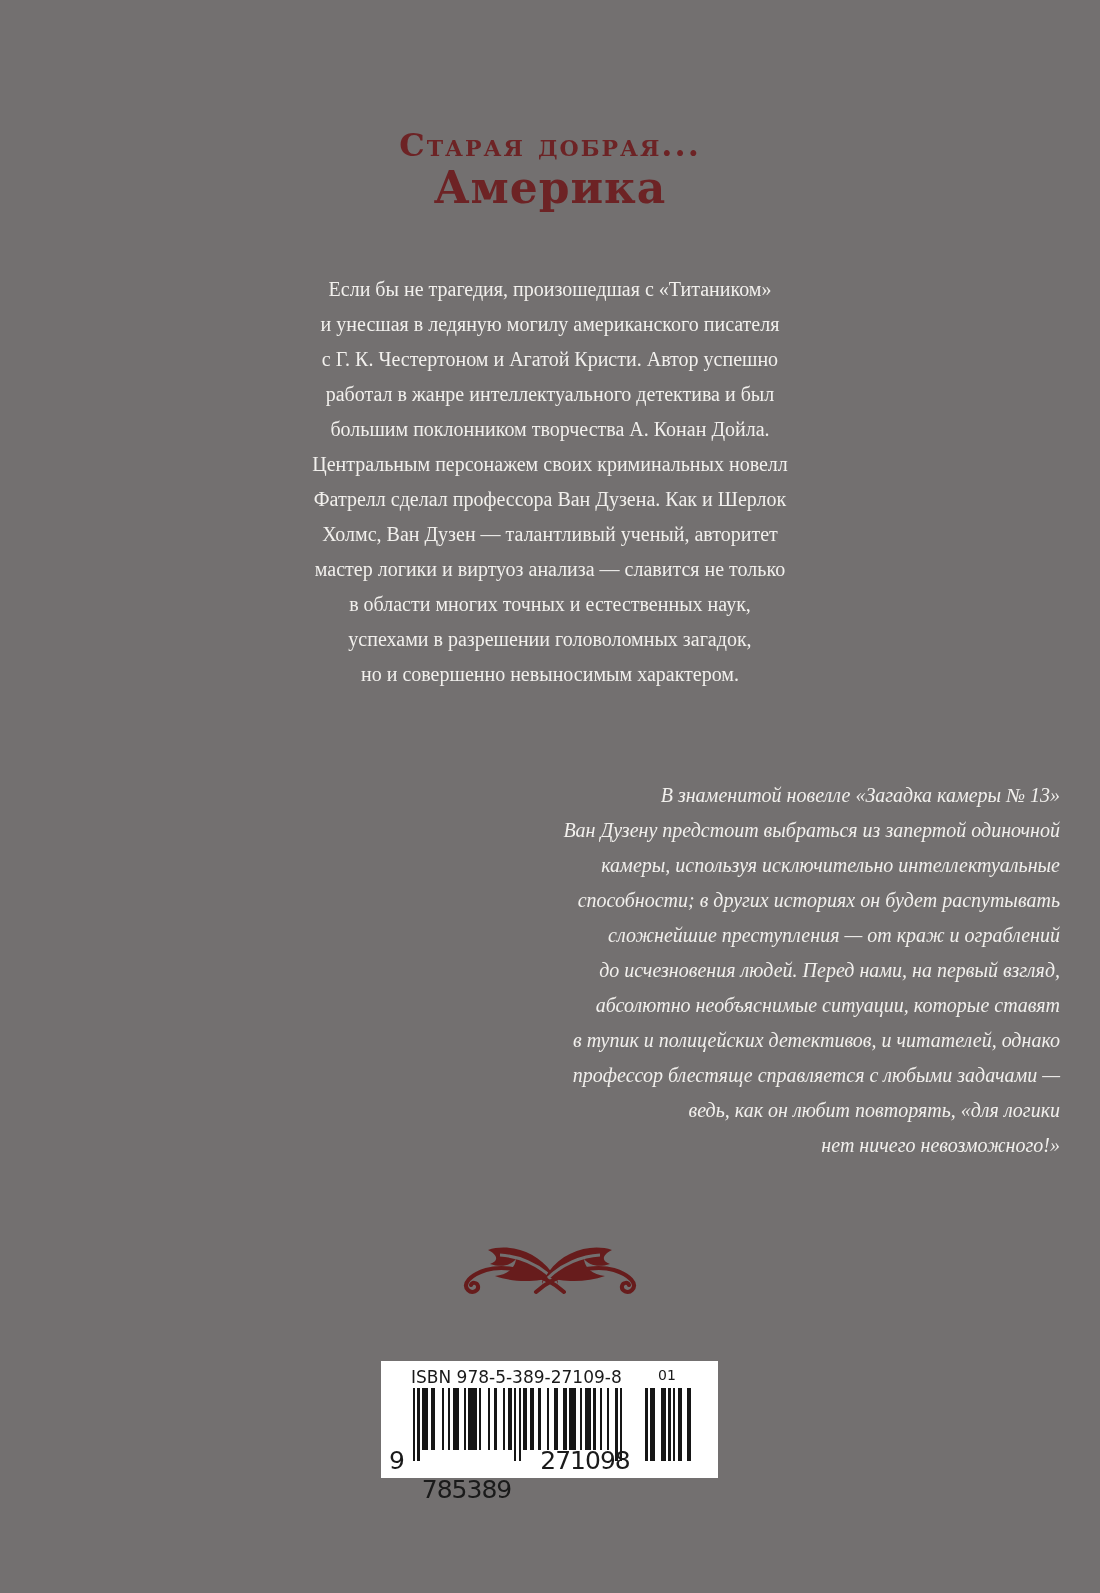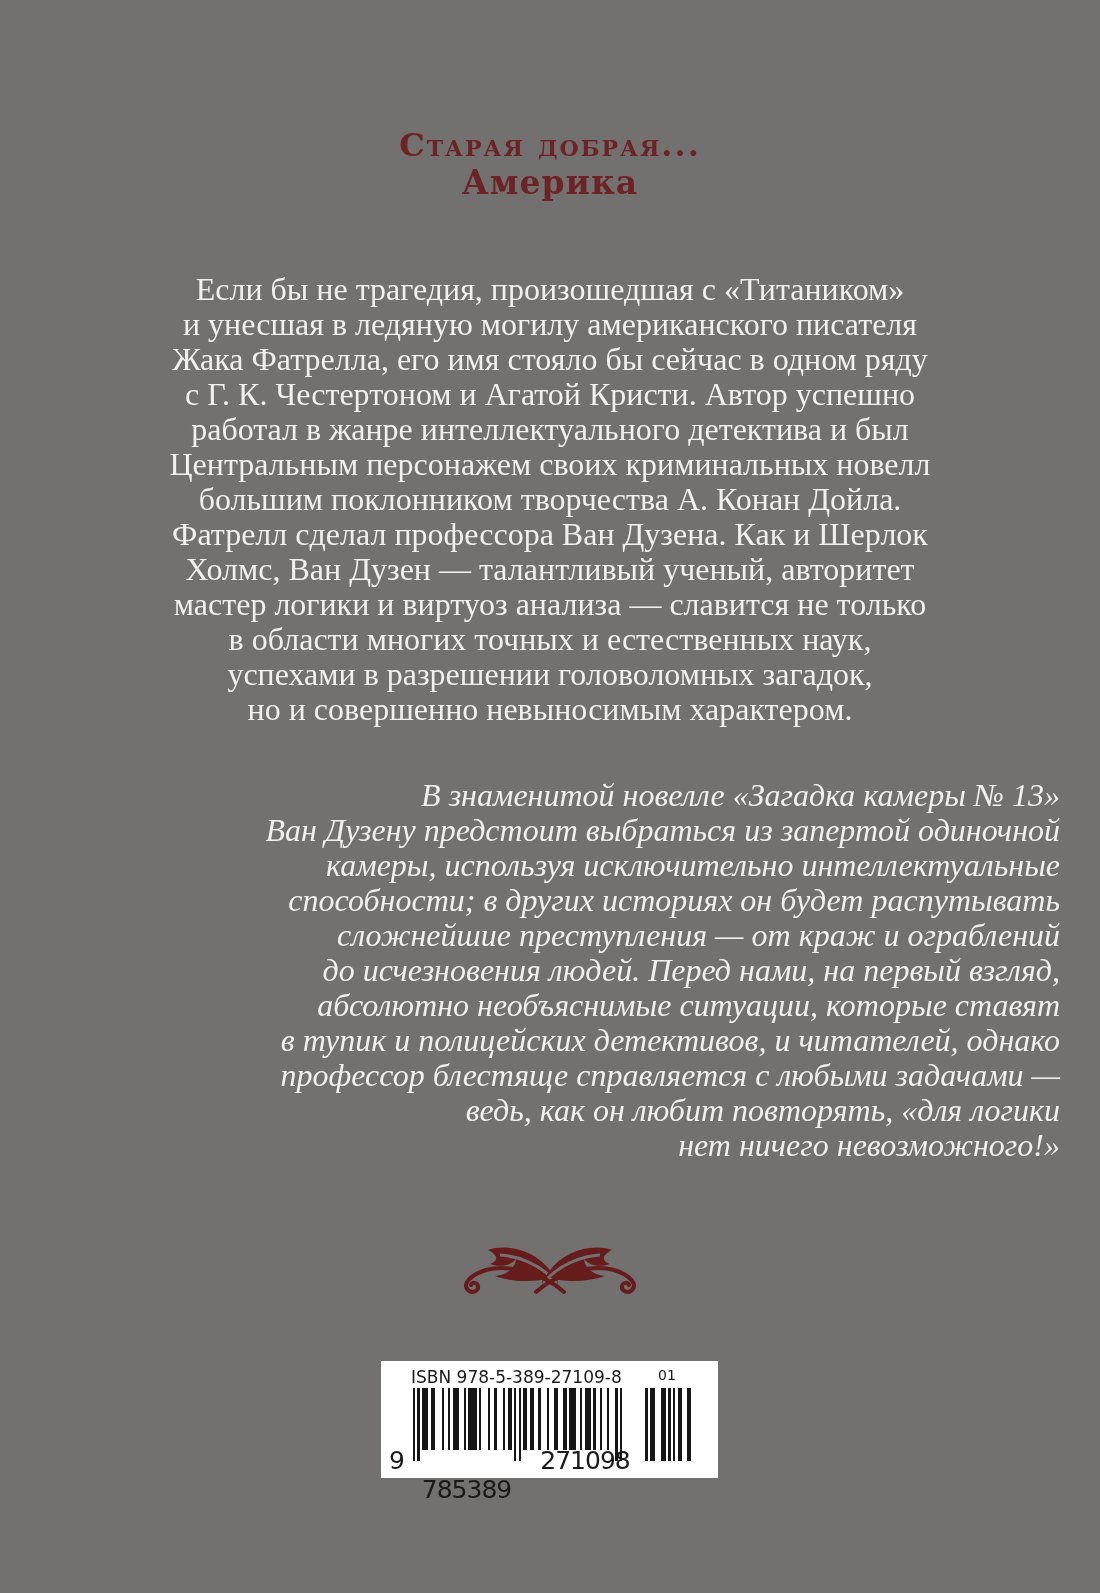--- a/index.html
+++ b/index.html
@@ -18,29 +18,29 @@
   .title-line1 {
     font-family:"DejaVu Serif", serif;
     font-weight:bold;
     font-variant:small-caps;
     font-size:32px; line-height:1.12;
     letter-spacing:2px;
   }
   .title-line2 {
     font-family:"DejaVu Serif", serif;
     font-weight:bold;
-    font-size:33px; line-height:1.0;
+    font-size:44px; line-height:1.0;
     letter-spacing:1px;
     margin-top:2px;
   }
   .annotation {
     position:absolute; left:40px; right:40px;
     text-align:center;
     color:var(--txt,#f2f0ed);
-    font-size:32px; line-height:35px;
+    font-size:20px; line-height:35px;
   }
   #para1 { top:272px; }
   #para2 { top:778px; font-style:italic;text-align:right; }
   .annotation .line { white-space:nowrap; }
   .ornament {
     position:absolute; top:1238px; left:0; width:100%;
     display:flex; justify-content:center;
     color:var(--orn,#671c1c);
   }
   .barcode-box {
@@ -71,25 +71,24 @@
 <div class="cover" style="--bg: #737070; --accent: #6d2325; --orn: #671c1c; --txt: #f2f0ed;">
 
   <header class="title-block">
     <div class="title-line1">Старая добрая...</div>
     <div class="title-line2">Америка</div>
   </header>
 
   <section class="annotation" id="para1">
       <div class="line">Если бы не трагедия, произошедшая с «Титаником»</div>
       <div class="line">и унесшая в ледяную могилу американского писателя</div>
-      <div class="line">Жака Фатрелла, его имя стояло бы сейчас в одном ряду</div>
       <div class="line">с Г. К. Честертоном и Агатой Кристи. Автор успешно</div>
       <div class="line">работал в жанре интеллектуального детектива и был</div>
+      <div class="line">большим поклонником творчества А. Конан Дойла.</div>
       <div class="line">Центральным персонажем своих криминальных новелл</div>
-      <div class="line">большим поклонником творчества А. Конан Дойла.</div>
       <div class="line">Фатрелл сделал профессора Ван Дузена. Как и Шерлок</div>
       <div class="line">Холмс, Ван Дузен — талантливый ученый, авторитет</div>
       <div class="line">мастер логики и виртуоз анализа — славится не только</div>
       <div class="line">в области многих точных и естественных наук,</div>
       <div class="line">успехами в разрешении головоломных загадок,</div>
       <div class="line">но и совершенно невыносимым характером.</div>
     </section>
 
   <section class="annotation" id="para2">
       <div class="line">В знаменитой новелле «Загадка камеры № 13»</div>

